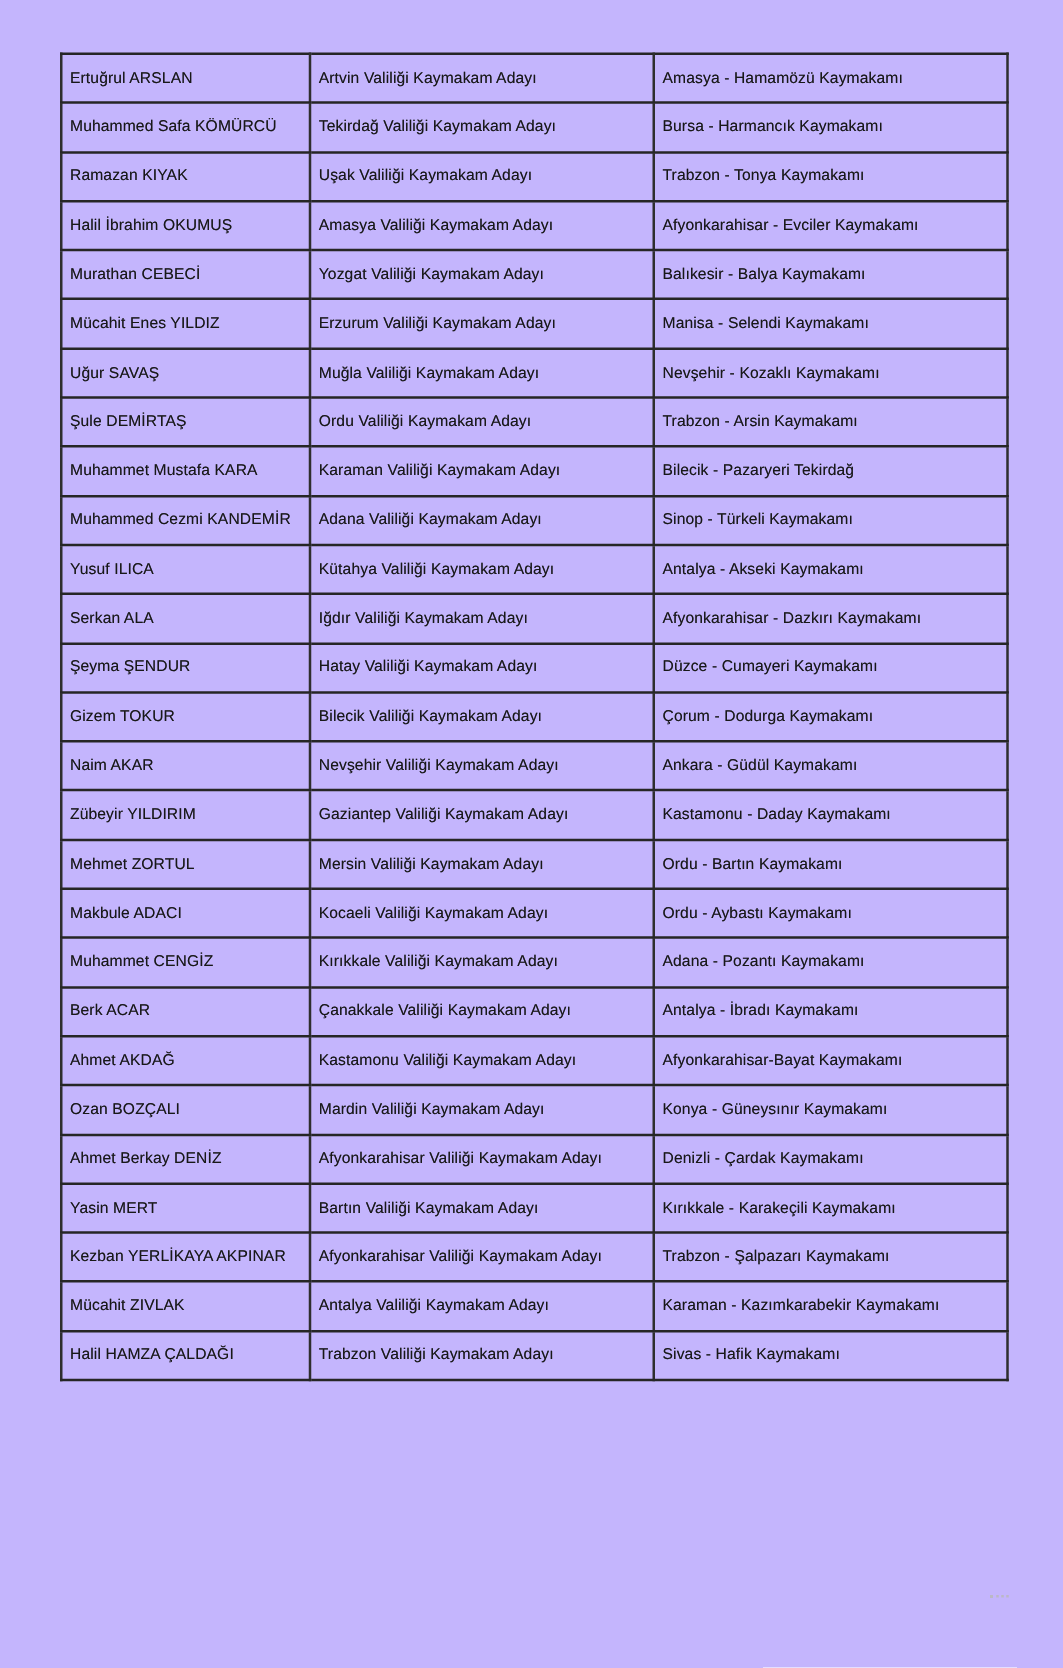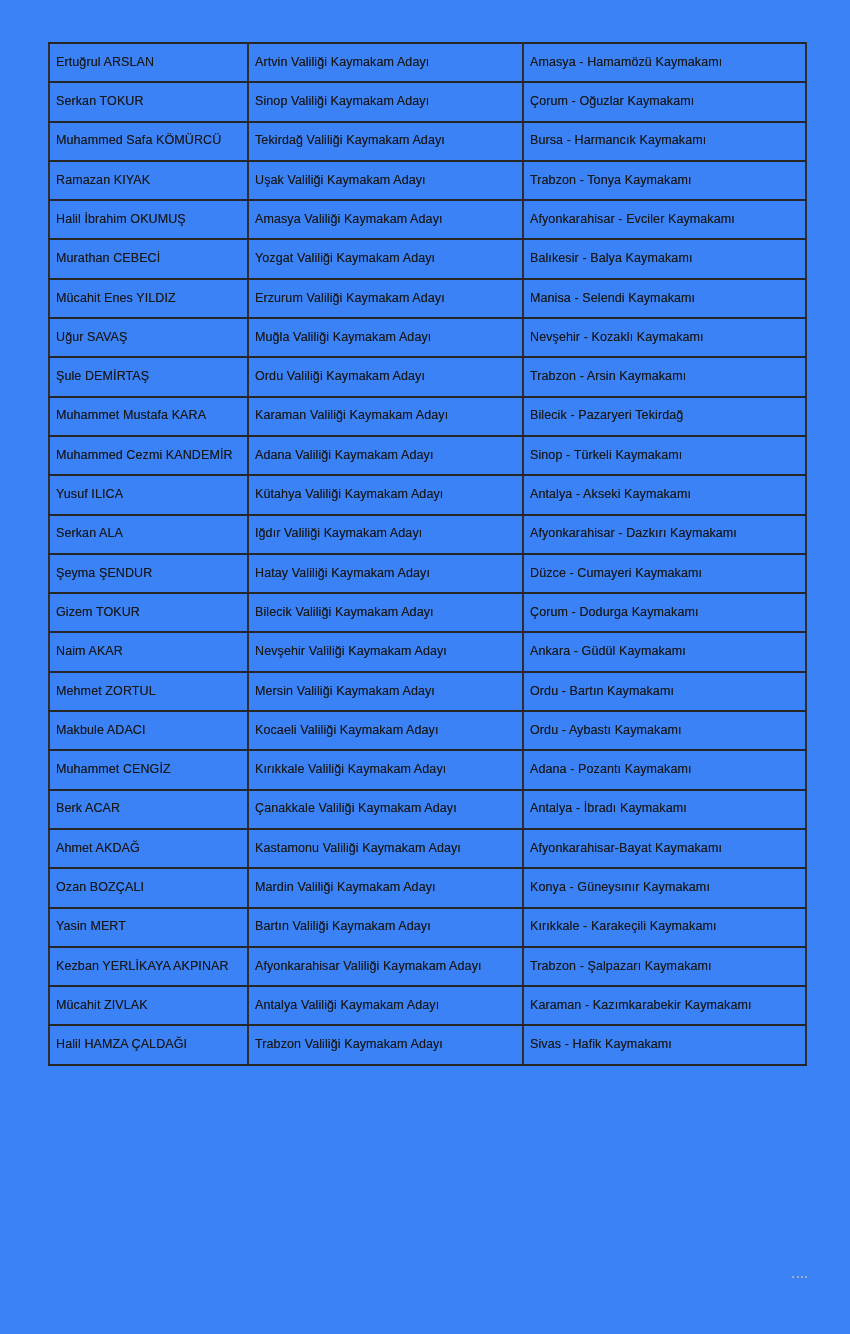--- a/index.html
+++ b/index.html
@@ -4,21 +4,21 @@
 <style>
   html, body {
     margin: 0;
     padding: 0;
     background: #ffffff;
   }
   .page {
     position: relative;
     width: 850px;
     height: 1334px;
-    background: #3b82f6;
+    background: #c4b5fd;
     overflow: hidden;
     font-family: "Liberation Sans", sans-serif;
   }
   table.appointments {
     position: absolute;
     left: 48px;
     top: 42px;
     width: 757px;
     border-collapse: collapse;
     table-layout: fixed;
@@ -66,25 +66,20 @@
       <col class="c-duty">
       <col class="c-assign">
     </colgroup>
     <tbody>
   <tr>
     <td>Ertuğrul ARSLAN</td>
     <td>Artvin Valiliği Kaymakam Adayı</td>
     <td>Amasya - Hamamözü Kaymakamı</td>
   </tr>
 
-  <tr>
-    <td>Serkan TOKUR</td>
-    <td>Sinop Valiliği Kaymakam Adayı</td>
-    <td>Çorum - Oğuzlar Kaymakamı</td>
-  </tr>
 
   <tr>
     <td>Muhammed Safa KÖMÜRCÜ</td>
     <td>Tekirdağ Valiliği Kaymakam Adayı</td>
     <td>Bursa - Harmancık Kaymakamı</td>
   </tr>
 
   <tr>
     <td>Ramazan KIYAK</td>
     <td>Uşak Valiliği Kaymakam Adayı</td>
@@ -158,20 +153,25 @@
     <td>Bilecik Valiliği Kaymakam Adayı</td>
     <td>Çorum - Dodurga Kaymakamı</td>
   </tr>
 
   <tr>
     <td>Naim AKAR</td>
     <td>Nevşehir Valiliği Kaymakam Adayı</td>
     <td>Ankara - Güdül Kaymakamı</td>
   </tr>
 
+  <tr>
+    <td>Zübeyir YILDIRIM</td>
+    <td>Gaziantep Valiliği Kaymakam Adayı</td>
+    <td>Kastamonu - Daday Kaymakamı</td>
+  </tr>
 
   <tr>
     <td>Mehmet ZORTUL</td>
     <td>Mersin Valiliği Kaymakam Adayı</td>
     <td>Ordu - Bartın Kaymakamı</td>
   </tr>
 
   <tr>
     <td>Makbule ADACI</td>
     <td>Kocaeli Valiliği Kaymakam Adayı</td>
@@ -195,20 +195,25 @@
     <td>Kastamonu Valiliği Kaymakam Adayı</td>
     <td>Afyonkarahisar-Bayat Kaymakamı</td>
   </tr>
 
   <tr>
     <td>Ozan BOZÇALI</td>
     <td>Mardin Valiliği Kaymakam Adayı</td>
     <td>Konya - Güneysınır Kaymakamı</td>
   </tr>
 
+  <tr>
+    <td>Ahmet Berkay DENİZ</td>
+    <td>Afyonkarahisar Valiliği Kaymakam Adayı</td>
+    <td>Denizli - Çardak Kaymakamı</td>
+  </tr>
 
   <tr>
     <td>Yasin MERT</td>
     <td>Bartın Valiliği Kaymakam Adayı</td>
     <td>Kırıkkale - Karakeçili Kaymakamı</td>
   </tr>
 
   <tr>
     <td>Kezban YERLİKAYA AKPINAR</td>
     <td>Afyonkarahisar Valiliği Kaymakam Adayı</td>

